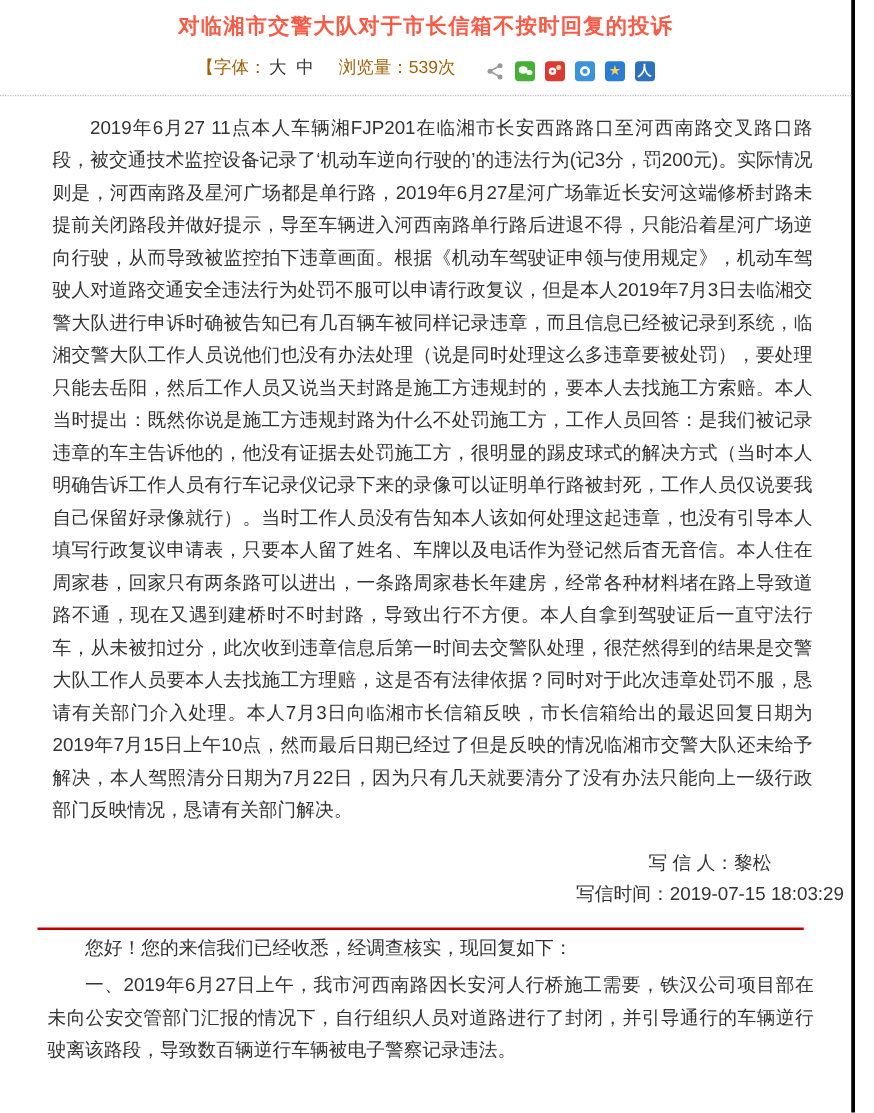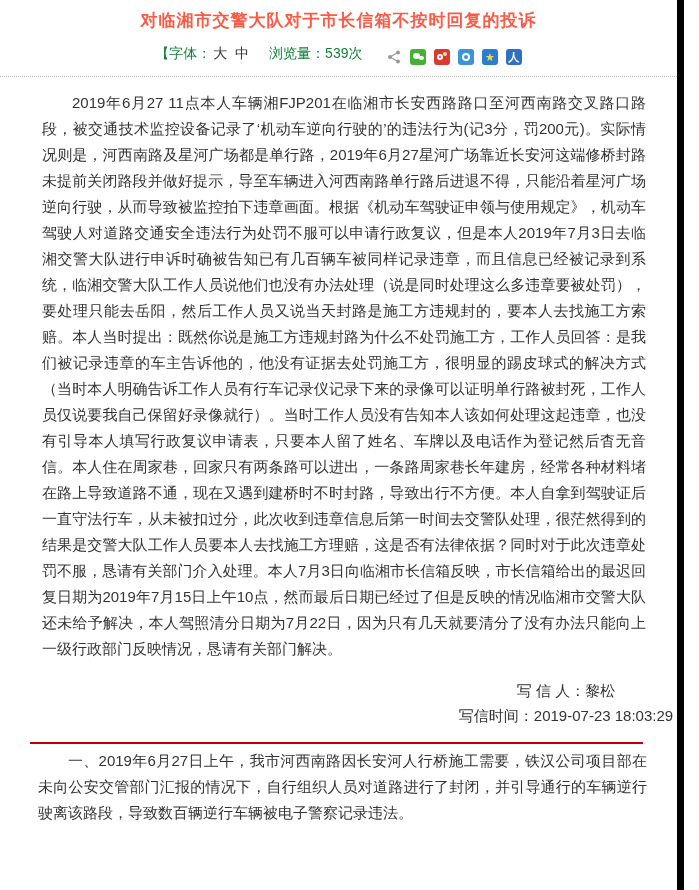--- a/index.html
+++ b/index.html
@@ -3,36 +3,36 @@
 <meta charset="utf-8">
 <style>
   html,body{margin:0;padding:0;background:#fff;}
   body{
     width:699px;height:890px;overflow:hidden;
     font-family:"Liberation Sans","DejaVu Sans",sans-serif;
     -webkit-font-smoothing:antialiased;
   }
   .panel{
     position:relative;width:684px;height:890px;
-    border-right:7px solid #000000;box-sizing:border-box;background:#fff;
+    border-right:3px solid #000000;box-sizing:border-box;background:#fff;
   }
   
   .title{
     margin:0;padding:9px 10px 0 10px;
     text-align:center;font-size:17px;font-weight:bold;color:#fa5a46;
     letter-spacing:1px;
   }
   
   .toolbar{
     margin-top:13px;padding-bottom:11px;
     border-bottom:1px dotted #bdbdbd;
     text-align:center;font-size:14px;color:#333;
     white-space:nowrap;
   }
-  .tb-text{color:#15803d;}
+  .tb-text{color:#a16207;}
   .tb-link{color:#333;text-decoration:none;cursor:pointer;margin:0 2px;}
   .tb-gap{display:inline-block;width:18px;}
   .share-icons{display:inline-block;margin-left:16px;vertical-align:-3px;}
   .share-icons>span{display:inline-block;vertical-align:middle;margin-left:4px;}
   .share-glyph{width:16px;height:16px;}
   .sq{
     width:16px;height:16px;border-radius:3px;position:relative;cursor:pointer;
   }
   .icon-wechat{background:#45b035;}
   .icon-wechat::before{
@@ -114,24 +114,25 @@
       <span class="sq icon-qq"></span>
       <span class="sq icon-star"></span>
       <span class="sq icon-renren"></span>
     </span>
   </div>
 
   <div>
     <p class="letter-body">2019年6月27 11点本人车辆湘FJP201在临湘市长安西路路口至河西南路交叉路口路段，被交通技术监控设备记录了‘机动车逆向行驶的’的违法行为(记3分，罚200元)。实际情况则是，河西南路及星河广场都是单行路，2019年6月27星河广场靠近长安河这端修桥封路未提前关闭路段并做好提示，导至车辆进入河西南路单行路后进退不得，只能沿着星河广场逆向行驶，从而导致被监控拍下违章画面。根据《机动车驾驶证申领与使用规定》，机动车驾驶人对道路交通安全违法行为处罚不服可以申请行政复议，但是本人2019年7月3日去临湘交警大队进行申诉时确被告知已有几百辆车被同样记录违章，而且信息已经被记录到系统，临湘交警大队工作人员说他们也没有办法处理（说是同时处理这么多违章要被处罚），要处理只能去岳阳，然后工作人员又说当天封路是施工方违规封的，要本人去找施工方索赔。本人当时提出：既然你说是施工方违规封路为什么不处罚施工方，工作人员回答：是我们被记录违章的车主告诉他的，他没有证据去处罚施工方，很明显的踢皮球式的解决方式（当时本人明确告诉工作人员有行车记录仪记录下来的录像可以证明单行路被封死，工作人员仅说要我自己保留好录像就行）。当时工作人员没有告知本人该如何处理这起违章，也没有引导本人填写行政复议申请表，只要本人留了姓名、车牌以及电话作为登记然后杳无音信。本人住在周家巷，回家只有两条路可以进出，一条路周家巷长年建房，经常各种材料堵在路上导致道路不通，现在又遇到建桥时不时封路，导致出行不方便。本人自拿到驾驶证后一直守法行车，从未被扣过分，此次收到违章信息后第一时间去交警队处理，很茫然得到的结果是交警大队工作人员要本人去找施工方理赔，这是否有法律依据？同时对于此次违章处罚不服，恳请有关部门介入处理。本人7月3日向临湘市长信箱反映，市长信箱给出的最迟回复日期为2019年7月15日上午10点，然而最后日期已经过了但是反映的情况临湘市交警大队还未给予解决，本人驾照清分日期为7月22日，因为只有几天就要清分了没有办法只能向上一级行政部门反映情况，恳请有关部门解决。</p>
     <div class="signoff">
       <div><span>写 信 人：</span><span>黎松</span></div>
-      <div><span>写信时间：</span><span>2019-07-23 18:03:29</span></div>
+      <div><span>写信时间：</span><span>2019-07-15 18:03:29</span></div>
     </div>
   </div>
 
   <hr class="red-divider">
 
   <div class="reply">
+    <p class="greeting">您好！您的来信我们已经收悉，经调查核实，现回复如下：</p>
     <p class="reply-p">一、2019年6月27日上午，我市河西南路因长安河人行桥施工需要，铁汉公司项目部在未向公安交管部门汇报的情况下，自行组织人员对道路进行了封闭，并引导通行的车辆逆行驶离该路段，导致数百辆逆行车辆被电子警察记录违法。</p>
 
   </div>
 
 </div>
 
 </body></html>

